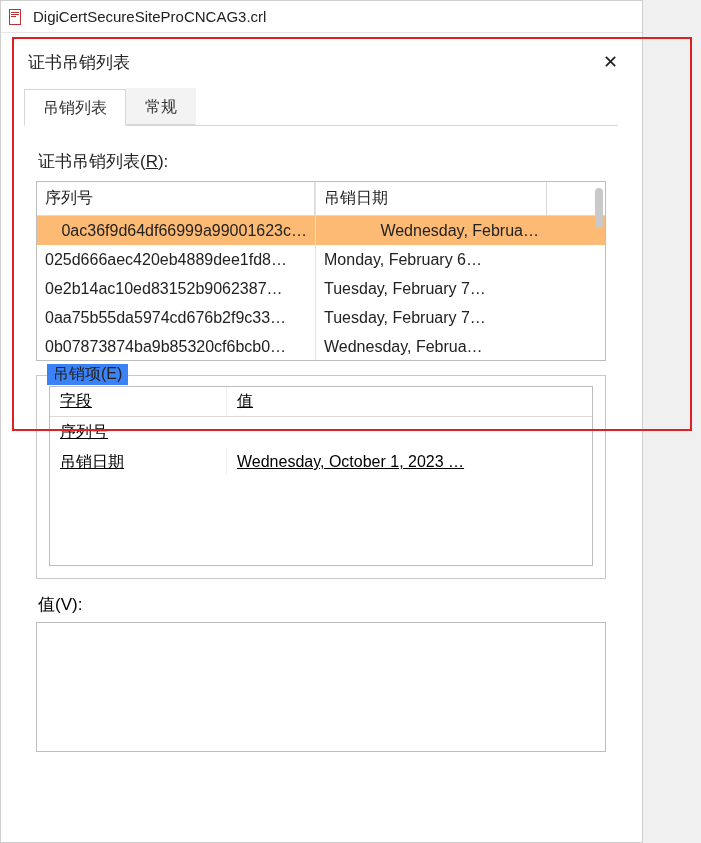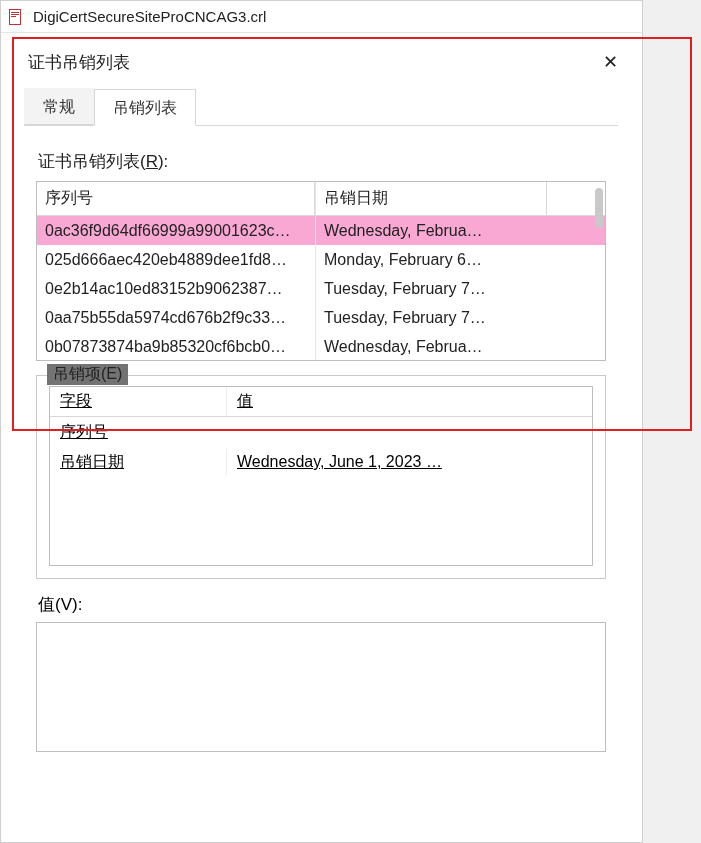--- a/index.html
+++ b/index.html
@@ -20,25 +20,25 @@
   .group-label { font-size:17px; color:#222; margin:6px 0 8px 2px; }
   .group-label .ul { text-decoration:underline; }
   .list { border:1px solid #bdbdbd; height:180px; overflow:hidden; position:relative; }
   .list-header, .list-row { display:flex; align-items:center; }
   .list-header { height:34px; border-bottom:1px solid #d9d9d9; font-size:16px; color:#222; }
   .col-a { width:278px; padding:6px 8px; overflow:hidden; white-space:nowrap; text-overflow:ellipsis; }
   .col-b { width:232px; padding:6px 8px; overflow:hidden; white-space:nowrap; text-overflow:ellipsis; border-left:1px solid #e6e6e6; }
   .list-header .col-a, .list-header .col-b { border-right:1px solid #d9d9d9; }
   .list-body { font-size:16px; color:#222; }
   .list-row { height:29px; }
-  .list-row.selected { background:#f9a8d4; }
+  .list-row.selected { background:#fdba74;text-align:right; }
   .scroll-stub { position:absolute; right:2px; top:6px; width:8px; height:40px; background:#c9c9c9; border-radius:4px; }
 
   .fieldset { border:1px solid #c9c9c9; margin:14px 0 14px; padding:10px 12px 12px; position:relative; }
-  .fieldset > .legend { position:absolute; top:-12px; left:10px; background:#737373; padding:0 6px; font-size:16px; color:#222; }
+  .fieldset > .legend { position:absolute; top:-12px; left:10px; background:#3b82f6; padding:0 6px; font-size:16px; color:#222; }
   .kv { border:1px solid #bdbdbd; height:180px; overflow:hidden;text-decoration:underline; }
   .kv-row { display:flex; align-items:center; font-size:16px; height:30px; }
   .kv-row.header { border-bottom:1px solid #d9d9d9; }
   .kv-a { width:176px; padding:4px 10px; }
   .kv-b { flex:1; padding:4px 10px; border-left:1px solid #eee; overflow:hidden; white-space:nowrap; text-overflow:ellipsis; }
 
   .val-label { font-size:17px; margin:6px 0 6px 2px; }
   .val-box { border:1px solid #bdbdbd; height:130px; background:#fff; }
 </style>
 </head>
@@ -62,22 +62,22 @@
     <div class="redbox"></div>
 
     <div class="dlg">
 
       <div class="dlg-title">
         <span>证书吊销列表</span>
         <span class="close-x">✕</span>
       </div>
 
       <div class="tabs">
+        <div class="tab active">吊销列表</div>
         <div class="tab">常规</div>
-        <div class="tab active">吊销列表</div>
       </div>
 
       <div class="tab-area">
 
         <div class="group-label">
           <span>证书吊销列表(</span><span class="ul">R</span><span>):</span>
         </div>
 
         <div class="list">
           <div class="list-header">
@@ -116,21 +116,21 @@
           <div class="kv">
             <div class="kv-row header">
               <div class="kv-a">字段</div>
               <div class="kv-b">值</div>
             </div>
             <div class="kv-row">
               <div class="kv-a">序列号</div>
             </div>
             <div class="kv-row">
               <div class="kv-a">吊销日期</div>
-              <div class="kv-b">Wednesday, June 1, 2023 …</div>
+              <div class="kv-b">Wednesday, October 1, 2023 …</div>
             </div>
           </div>
         </div>
 
         <div class="val-label">
           <span>值(</span><span class="ul">V</span><span>):</span>
         </div>
         <div class="val-box"></div>
 
       </div>

